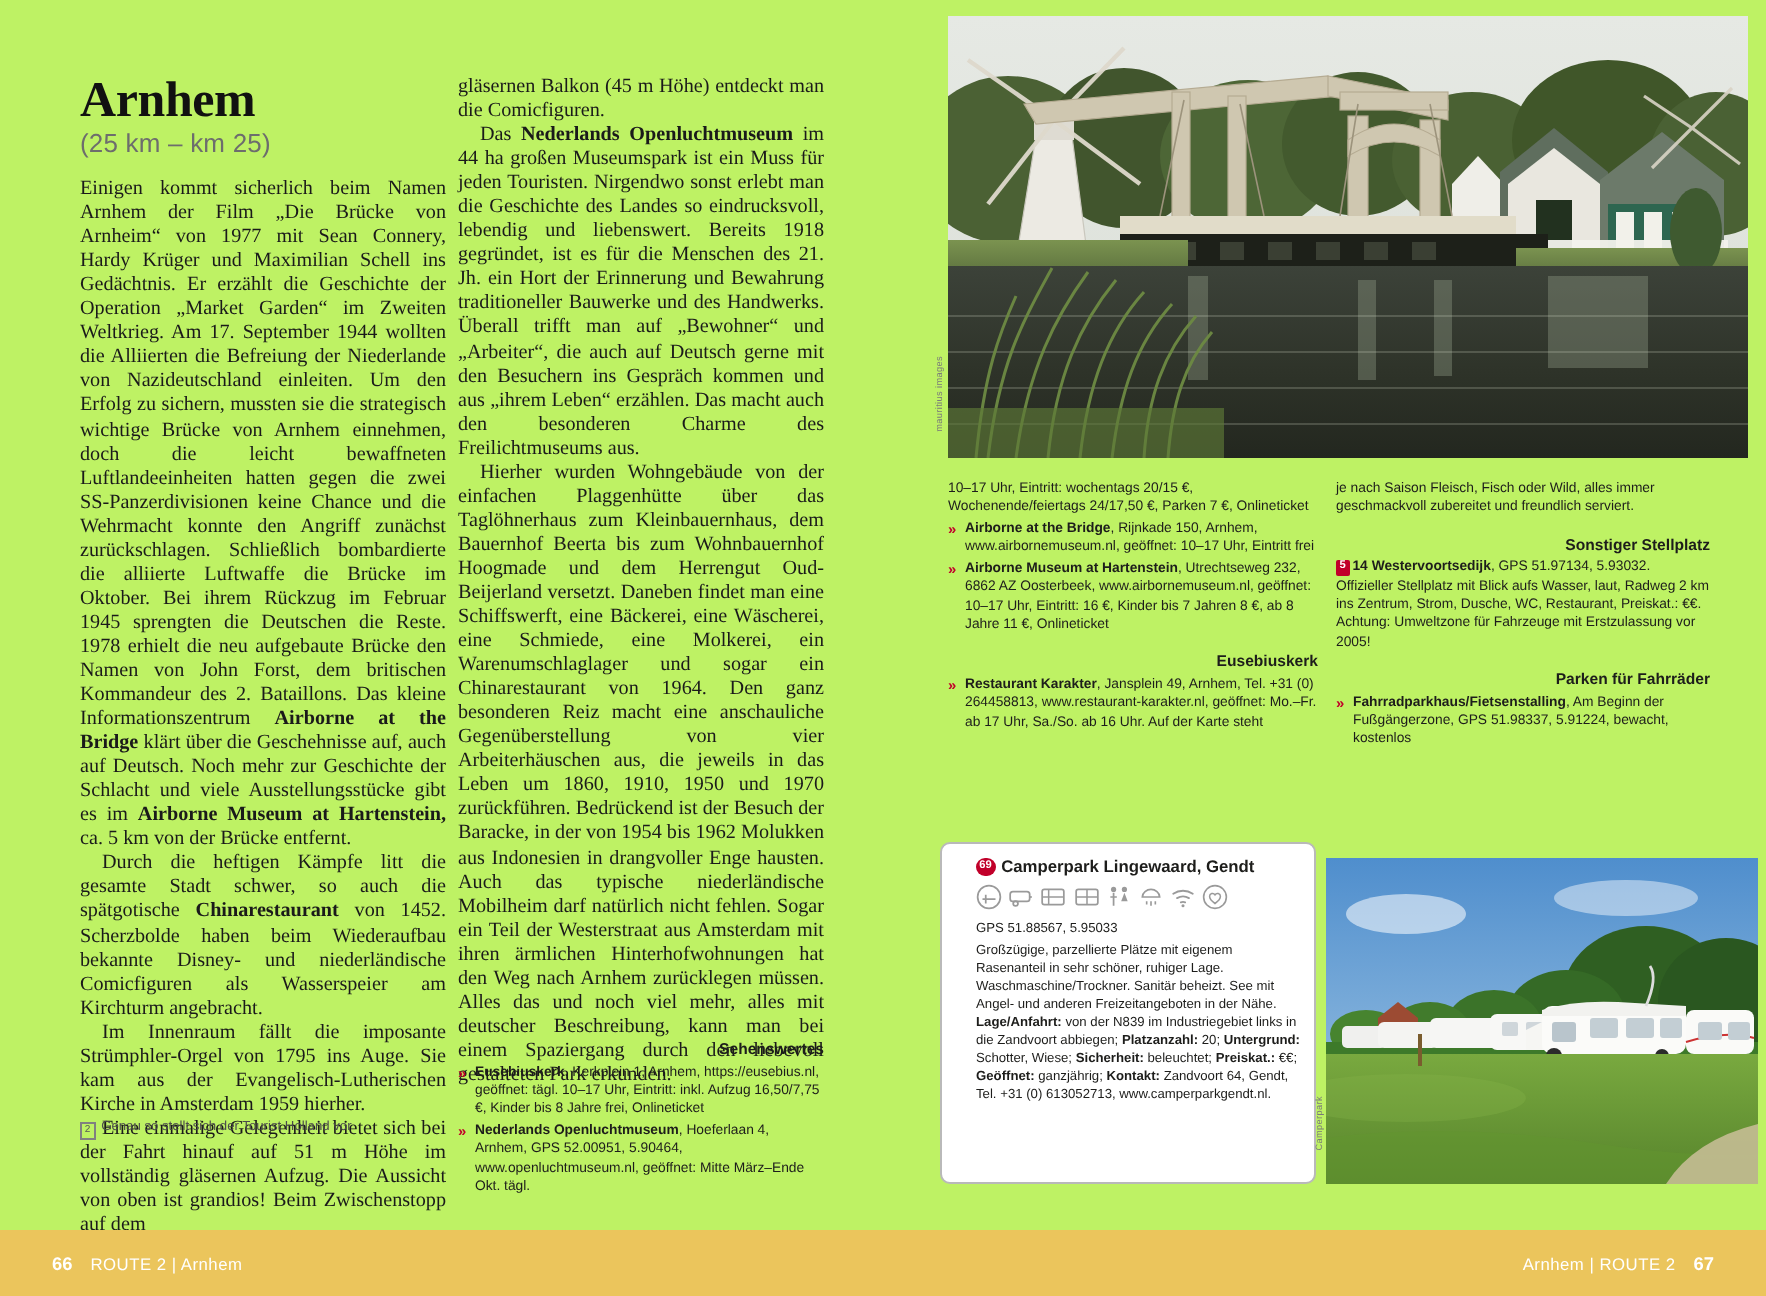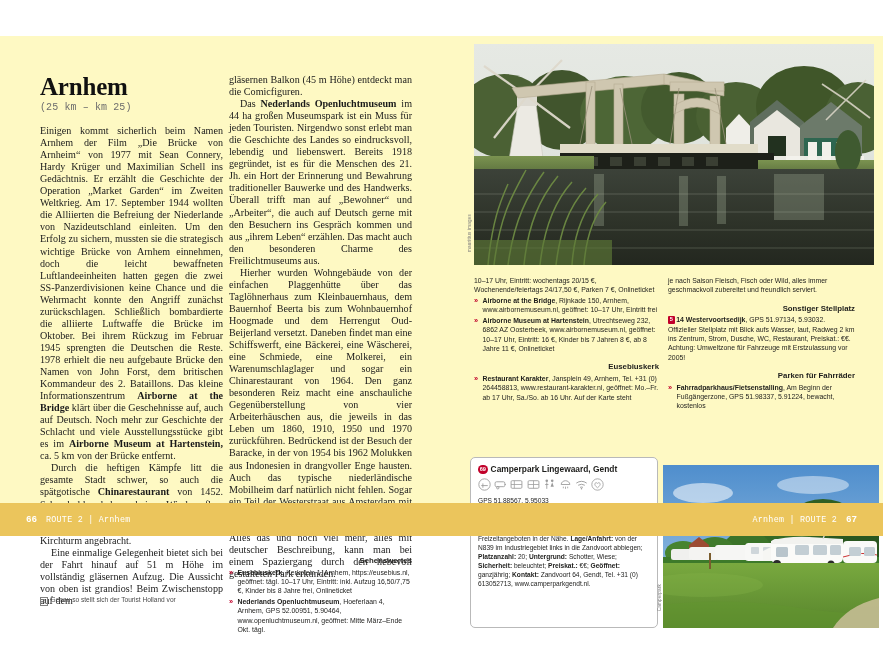--- a/index.html
+++ b/index.html
@@ -2,21 +2,21 @@
 <html><head>
 <meta charset="utf-8">
 <style>
   * { box-sizing: border-box; margin: 0; padding: 0; }
   html, body {
     width: 883px; height: 648px;
     background: #ffffff;
     font-family: "Liberation Serif", serif;
     overflow: hidden;
   }
-  .page { position: relative; width: 883px; height: 500px; background:#fef9c3;margin-top:36px; }
+  .page { position: relative; width: 883px; height: 648px; background:#bef264; }
 
   
   .col-serif {
     position: absolute;
     font-family: "Liberation Serif", serif;
     font-size: 10.1px;
     line-height: 12.05px;
     text-align: justify;
     color: #1a1a1a;
     -webkit-hyphens: auto; hyphens: auto;
@@ -27,22 +27,22 @@
   .title {
     font-family: "Liberation Serif", serif;
     font-weight: bold;
     font-size: 25px;
     letter-spacing: -0.2px;
     color: #111;
     line-height: 26px;
     margin-bottom: 2px;
   }
   .subtitle {
-    font-family: Liberation Mono, monospace;
-    font-size: 10px;
+    font-family: Liberation Sans, sans-serif;
+    font-size: 13px;
     color: #6d6d6d;
     letter-spacing: .1px;
     margin-bottom: 11px;
   }
   .para { text-indent: 0; margin: 0; }
   .para + .para { text-indent: 11px; }
   .para b { font-weight: bold; }
 
   
   .caption-row {
@@ -130,21 +130,21 @@
   #credit-top { left: 467px; top: 178px; }
   #credit-camper { left: 657px; top: 548px; }
 
   
   #camperbox {
     position: absolute;
     left: 470px; top: 421px; width: 188px; height: 171px;
     border: 0.9px solid #b9b9b9;
     border-radius: 5px;
     background: #fff;
-    padding: 6px 7px 5px 7px;
+    padding: 6px 7px 5px 17px;
     font-family: "Liberation Sans", sans-serif;
     font-size: 6.6px; line-height: 9.0px;
     color: #1d1d1b;
   }
   .cb-title {
     font-weight: bold; font-size: 8.4px; line-height: 11px;
     color: #1d1d1b; display: flex; align-items: center; gap: 3px;
     margin-bottom: 3px;
   }
   .cb-badge {
@@ -158,39 +158,40 @@
   .cb-body { text-align: left; }
   .cb-body b { font-weight: bold; }
 
   
   #footer {
     position: absolute; left: 0; bottom: 0;
     width: 883px; height: 33px;
     background: #ebc55c;
     display: flex; align-items: center; justify-content: space-between;
     padding: 0 26px;
-    font-family: Liberation Mono, monospace;
+    font-family: Liberation Sans, sans-serif;
   }
   .foot-left, .foot-right { display: flex; align-items: center; gap: 9px; }
   .foot-pg { font-weight: bold; font-size: 9.2px; color: #ffffff; }
   .foot-txt { font-size: 8.4px; color: #ffffff; letter-spacing: .25px; }
 </style>
 </head>
 <body>
 
 <div class="page">
 
   <div class="col-serif" id="col1">
     <div class="title">Arnhem</div>
     <div class="subtitle">(25 km – km 25)</div>
 
     <p class="para"><span>Einigen kommt sicherlich beim Namen Arnhem der Film „Die Brücke von Arnheim“ von 1977 mit Sean Connery, Hardy Krüger und Maximilian Schell ins Gedächtnis. Er erzählt die Geschichte der Operation „Market Garden“ im Zweiten Weltkrieg. Am 17. September 1944 wollten die Alliierten die Befreiung der Niederlande von Nazideutschland einleiten. Um den Erfolg zu sichern, mussten sie die strategisch wichtige Brücke von Arnhem einnehmen, doch die leicht bewaffneten Luftlandeeinheiten hatten gegen die zwei SS-Panzerdivisionen keine Chance und die Wehrmacht konnte den Angriff zunächst zurückschlagen. Schließlich bombardierte die alliierte Luftwaffe die Brücke im Oktober. Bei ihrem Rückzug im Februar 1945 sprengten die Deutschen die Reste. 1978 erhielt die neu aufgebaute Brücke den Namen von John Forst, dem britischen Kommandeur des 2. Bataillons. Das kleine Informationszentrum </span><b>Airborne at the Bridge</b><span> klärt über die Geschehnisse auf, auch auf Deutsch. Noch mehr zur Geschichte der Schlacht und viele Ausstellungsstücke gibt es im </span><b>Airborne Museum at Hartenstein,</b><span> ca. 5 km von der Brücke entfernt.</span></p>
 
     <p class="para"><span>Durch die heftigen Kämpfe litt die gesamte Stadt schwer, so auch die spätgotische </span><b>Chinarestaurant</b><span> von 1452. Scherzbolde haben beim Wiederaufbau bekannte Disney- und niederländische Comicfiguren als Wasserspeier am Kirchturm angebracht.</span></p>
 
+    <p class="para">Im Innenraum fällt die imposante Strümphler-Orgel von 1795 ins Auge. Sie kam aus der Evangelisch-Lutherischen Kirche in Amsterdam 1959 hierher.</p>
 
     <p class="para">Eine einmalige Gelegenheit bietet sich bei der Fahrt hinauf auf 51 m Höhe im vollständig gläsernen Aufzug. Die Aussicht von oben ist grandios! Beim Zwischenstopp auf dem</p>
   </div>
 
   <div class="caption-row">
     <span class="cap-num">2</span>
     <span>Genau so stellt sich der Tourist Holland vor</span>
   </div>
 
   <div class="col-serif" id="col2">

